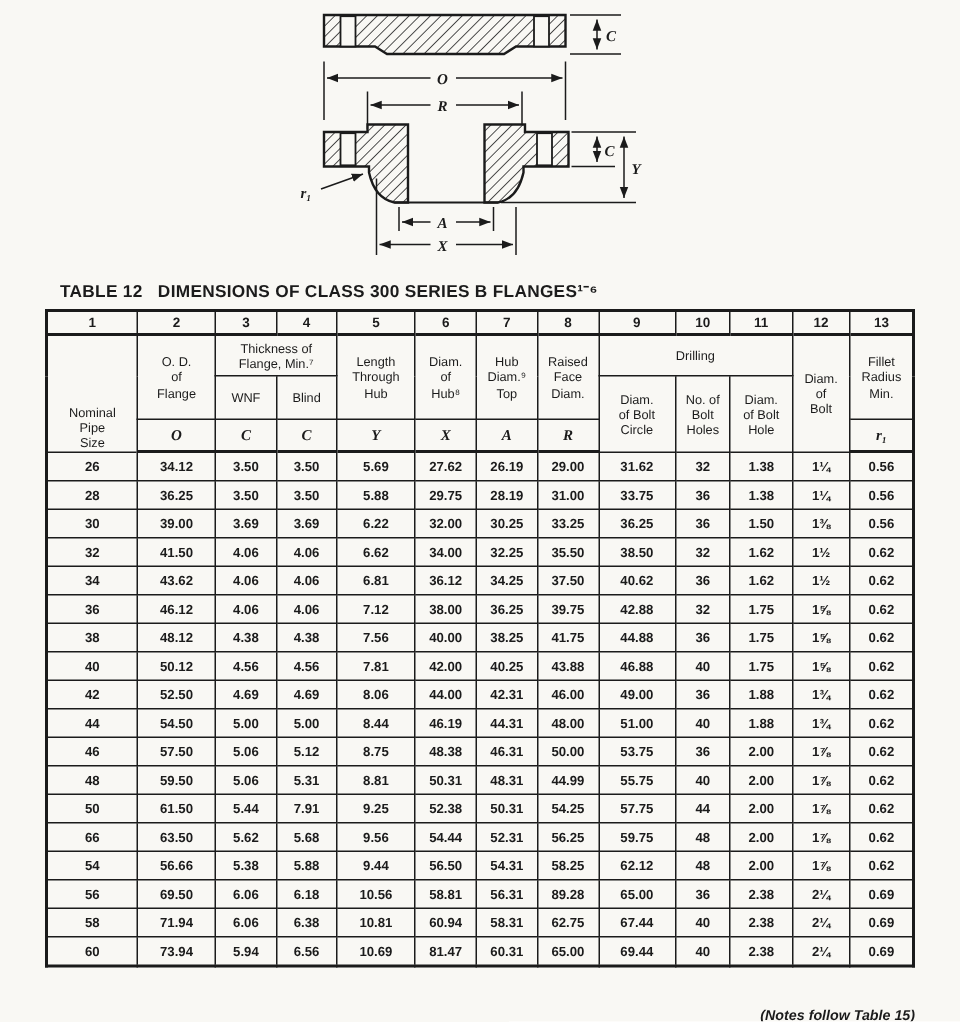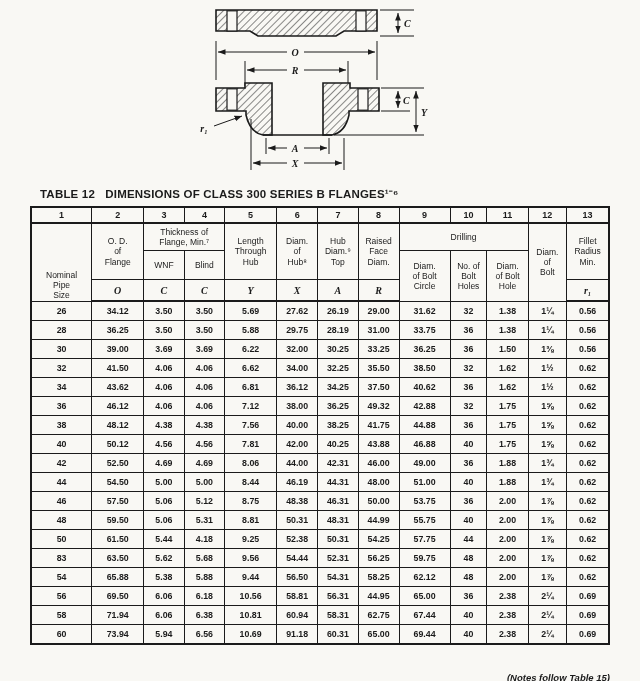--- a/index.html
+++ b/index.html
@@ -298,21 +298,21 @@
             <td>0.62</td>
           </tr>
           <tr>
             <td>36</td>
             <td>46.12</td>
             <td>4.06</td>
             <td>4.06</td>
             <td>7.12</td>
             <td>38.00</td>
             <td>36.25</td>
-            <td>49.32</td>
+            <td>39.75</td>
             <td>42.88</td>
             <td>32</td>
             <td>1.75</td>
             <td>1⅝</td>
             <td>0.62</td>
           </tr>
           <tr>
             <td>38</td>
             <td>48.12</td>
             <td>4.38</td>
@@ -399,70 +399,70 @@
             <td>55.75</td>
             <td>40</td>
             <td>2.00</td>
             <td>1⅞</td>
             <td>0.62</td>
           </tr>
           <tr>
             <td>50</td>
             <td>61.50</td>
             <td>5.44</td>
-            <td>4.18</td>
+            <td>7.91</td>
             <td>9.25</td>
             <td>52.38</td>
             <td>50.31</td>
             <td>54.25</td>
             <td>57.75</td>
             <td>44</td>
             <td>2.00</td>
             <td>1⅞</td>
             <td>0.62</td>
           </tr>
           <tr>
-            <td>83</td>
+            <td>66</td>
             <td>63.50</td>
             <td>5.62</td>
             <td>5.68</td>
             <td>9.56</td>
             <td>54.44</td>
             <td>52.31</td>
             <td>56.25</td>
             <td>59.75</td>
             <td>48</td>
             <td>2.00</td>
             <td>1⅞</td>
             <td>0.62</td>
           </tr>
           <tr>
             <td>54</td>
-            <td>65.88</td>
+            <td>56.66</td>
             <td>5.38</td>
             <td>5.88</td>
             <td>9.44</td>
             <td>56.50</td>
             <td>54.31</td>
             <td>58.25</td>
             <td>62.12</td>
             <td>48</td>
             <td>2.00</td>
             <td>1⅞</td>
             <td>0.62</td>
           </tr>
           <tr>
             <td>56</td>
             <td>69.50</td>
             <td>6.06</td>
             <td>6.18</td>
             <td>10.56</td>
             <td>58.81</td>
             <td>56.31</td>
-            <td>44.95</td>
+            <td>89.28</td>
             <td>65.00</td>
             <td>36</td>
             <td>2.38</td>
             <td>2¼</td>
             <td>0.69</td>
           </tr>
           <tr>
             <td>58</td>
             <td>71.94</td>
             <td>6.06</td>
@@ -476,21 +476,21 @@
             <td>2.38</td>
             <td>2¼</td>
             <td>0.69</td>
           </tr>
           <tr>
             <td>60</td>
             <td>73.94</td>
             <td>5.94</td>
             <td>6.56</td>
             <td>10.69</td>
-            <td>91.18</td>
+            <td>81.47</td>
             <td>60.31</td>
             <td>65.00</td>
             <td>69.44</td>
             <td>40</td>
             <td>2.38</td>
             <td>2¼</td>
             <td>0.69</td>
           </tr>
         </tbody>
     </table>

